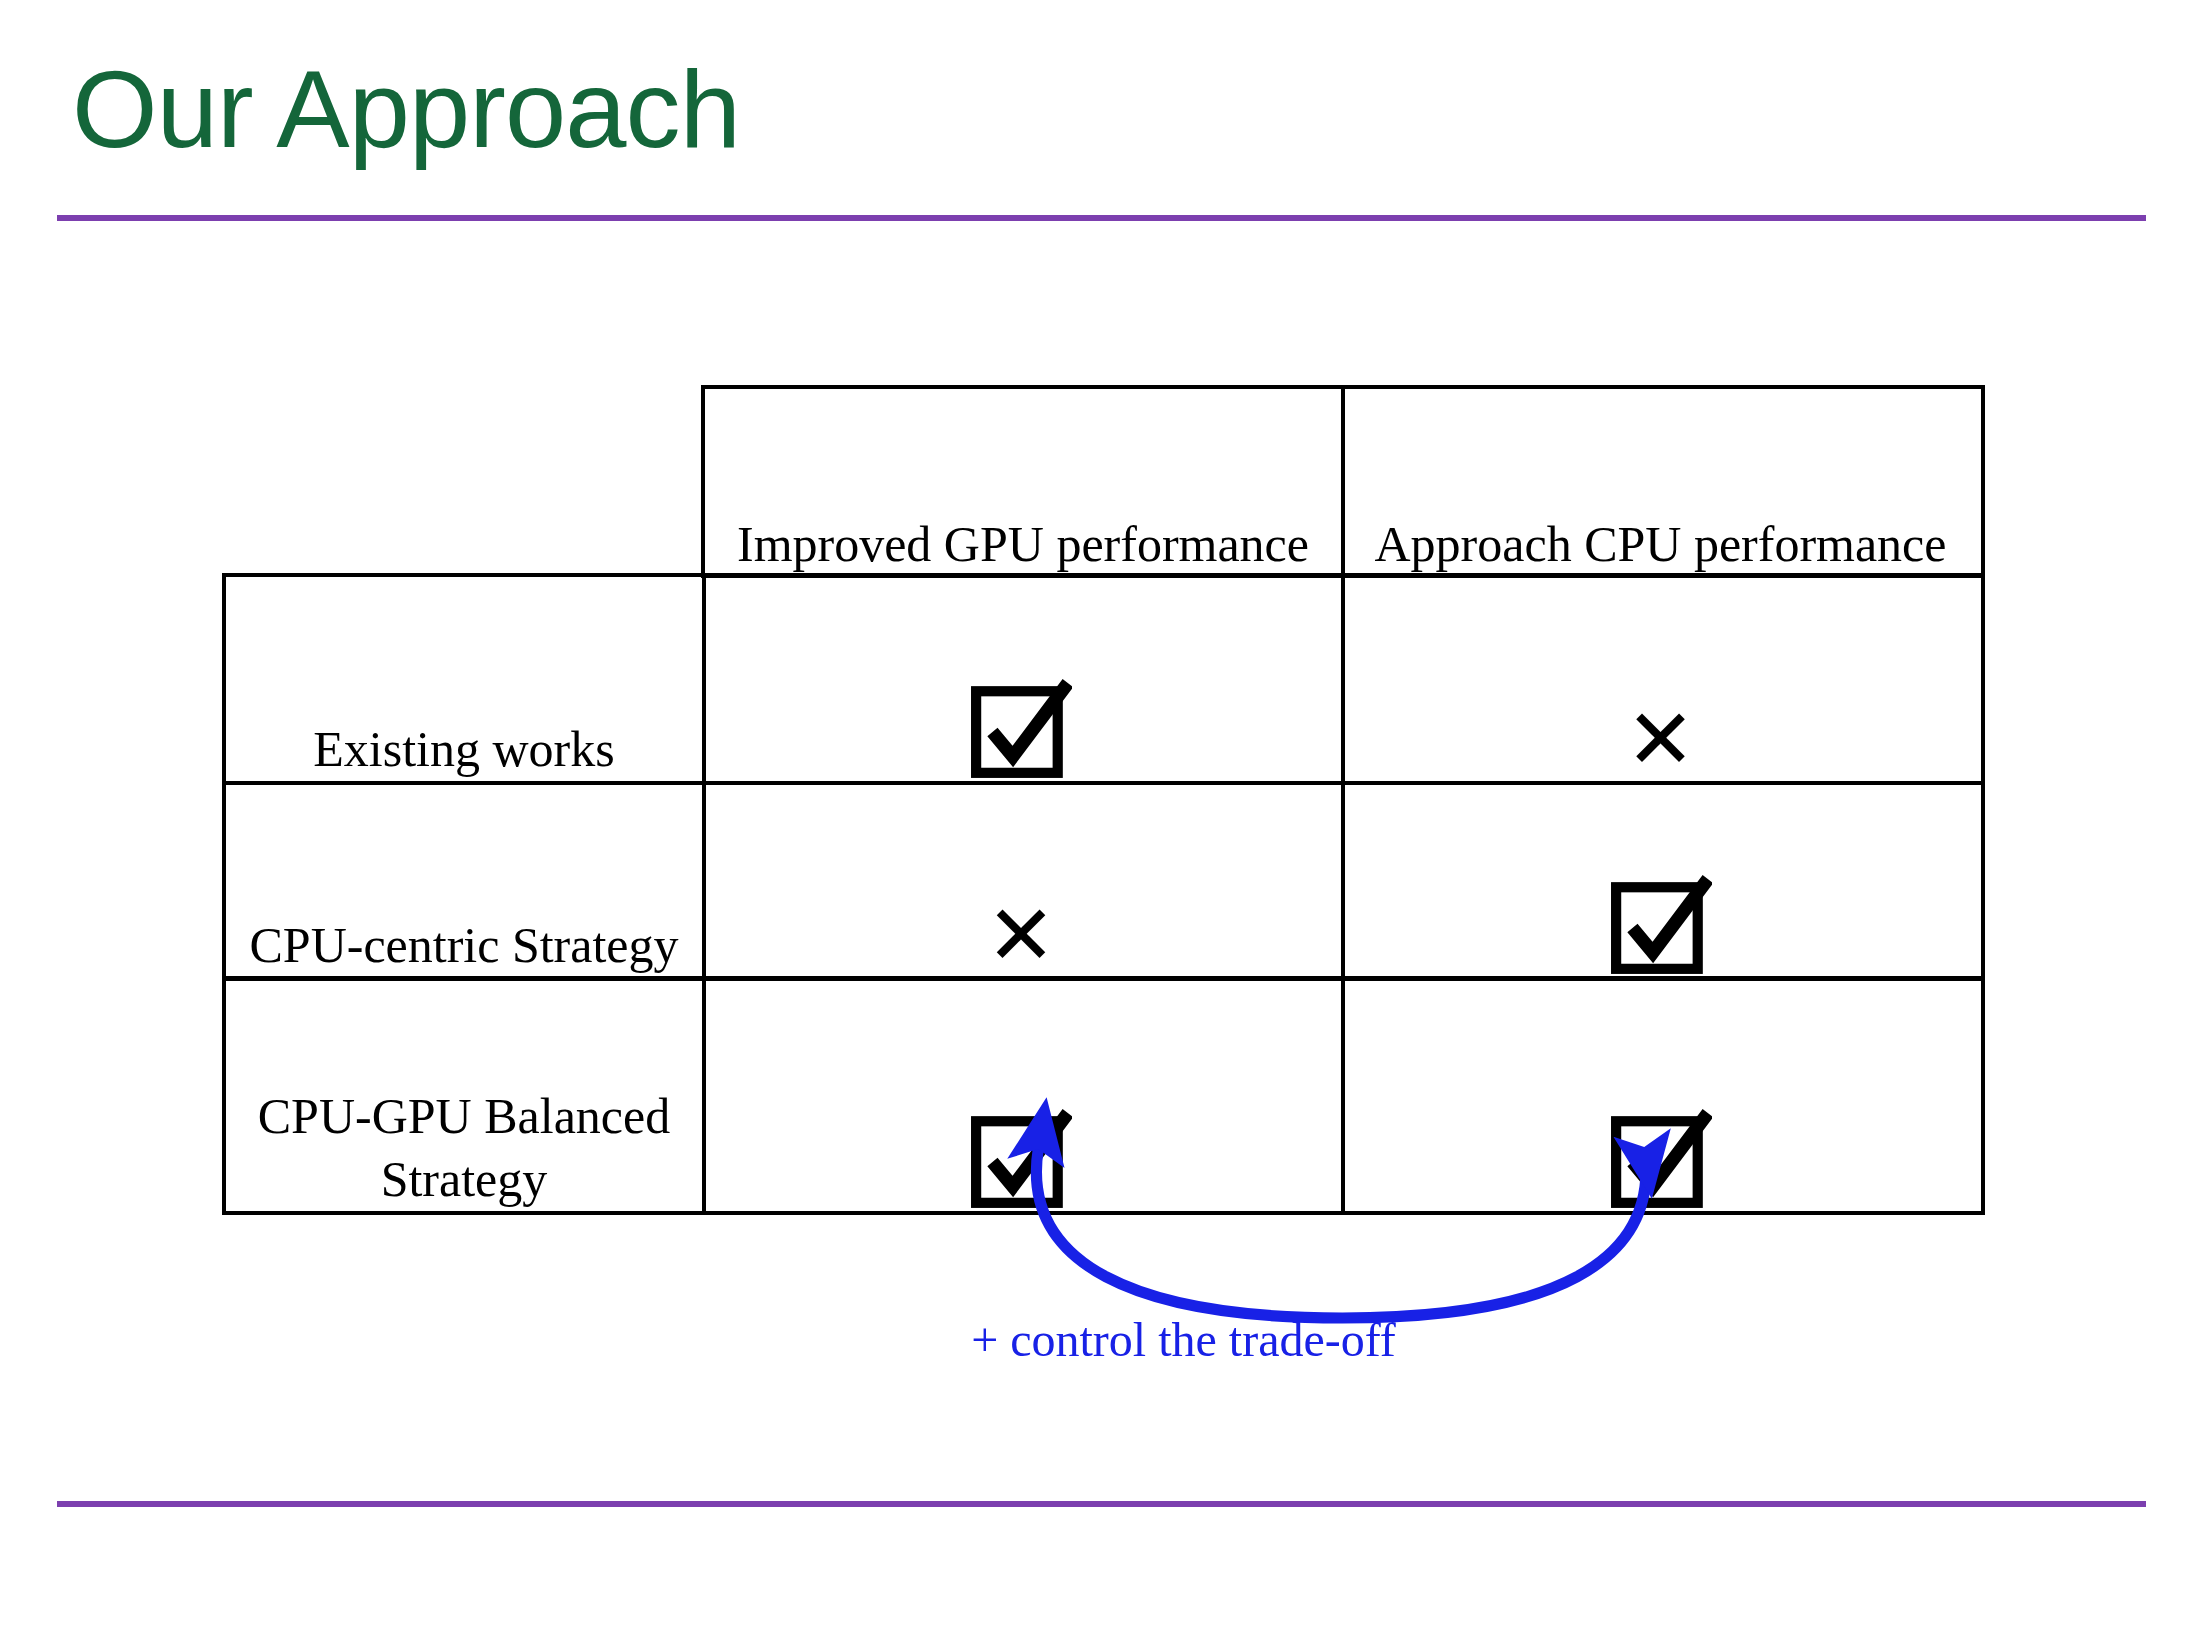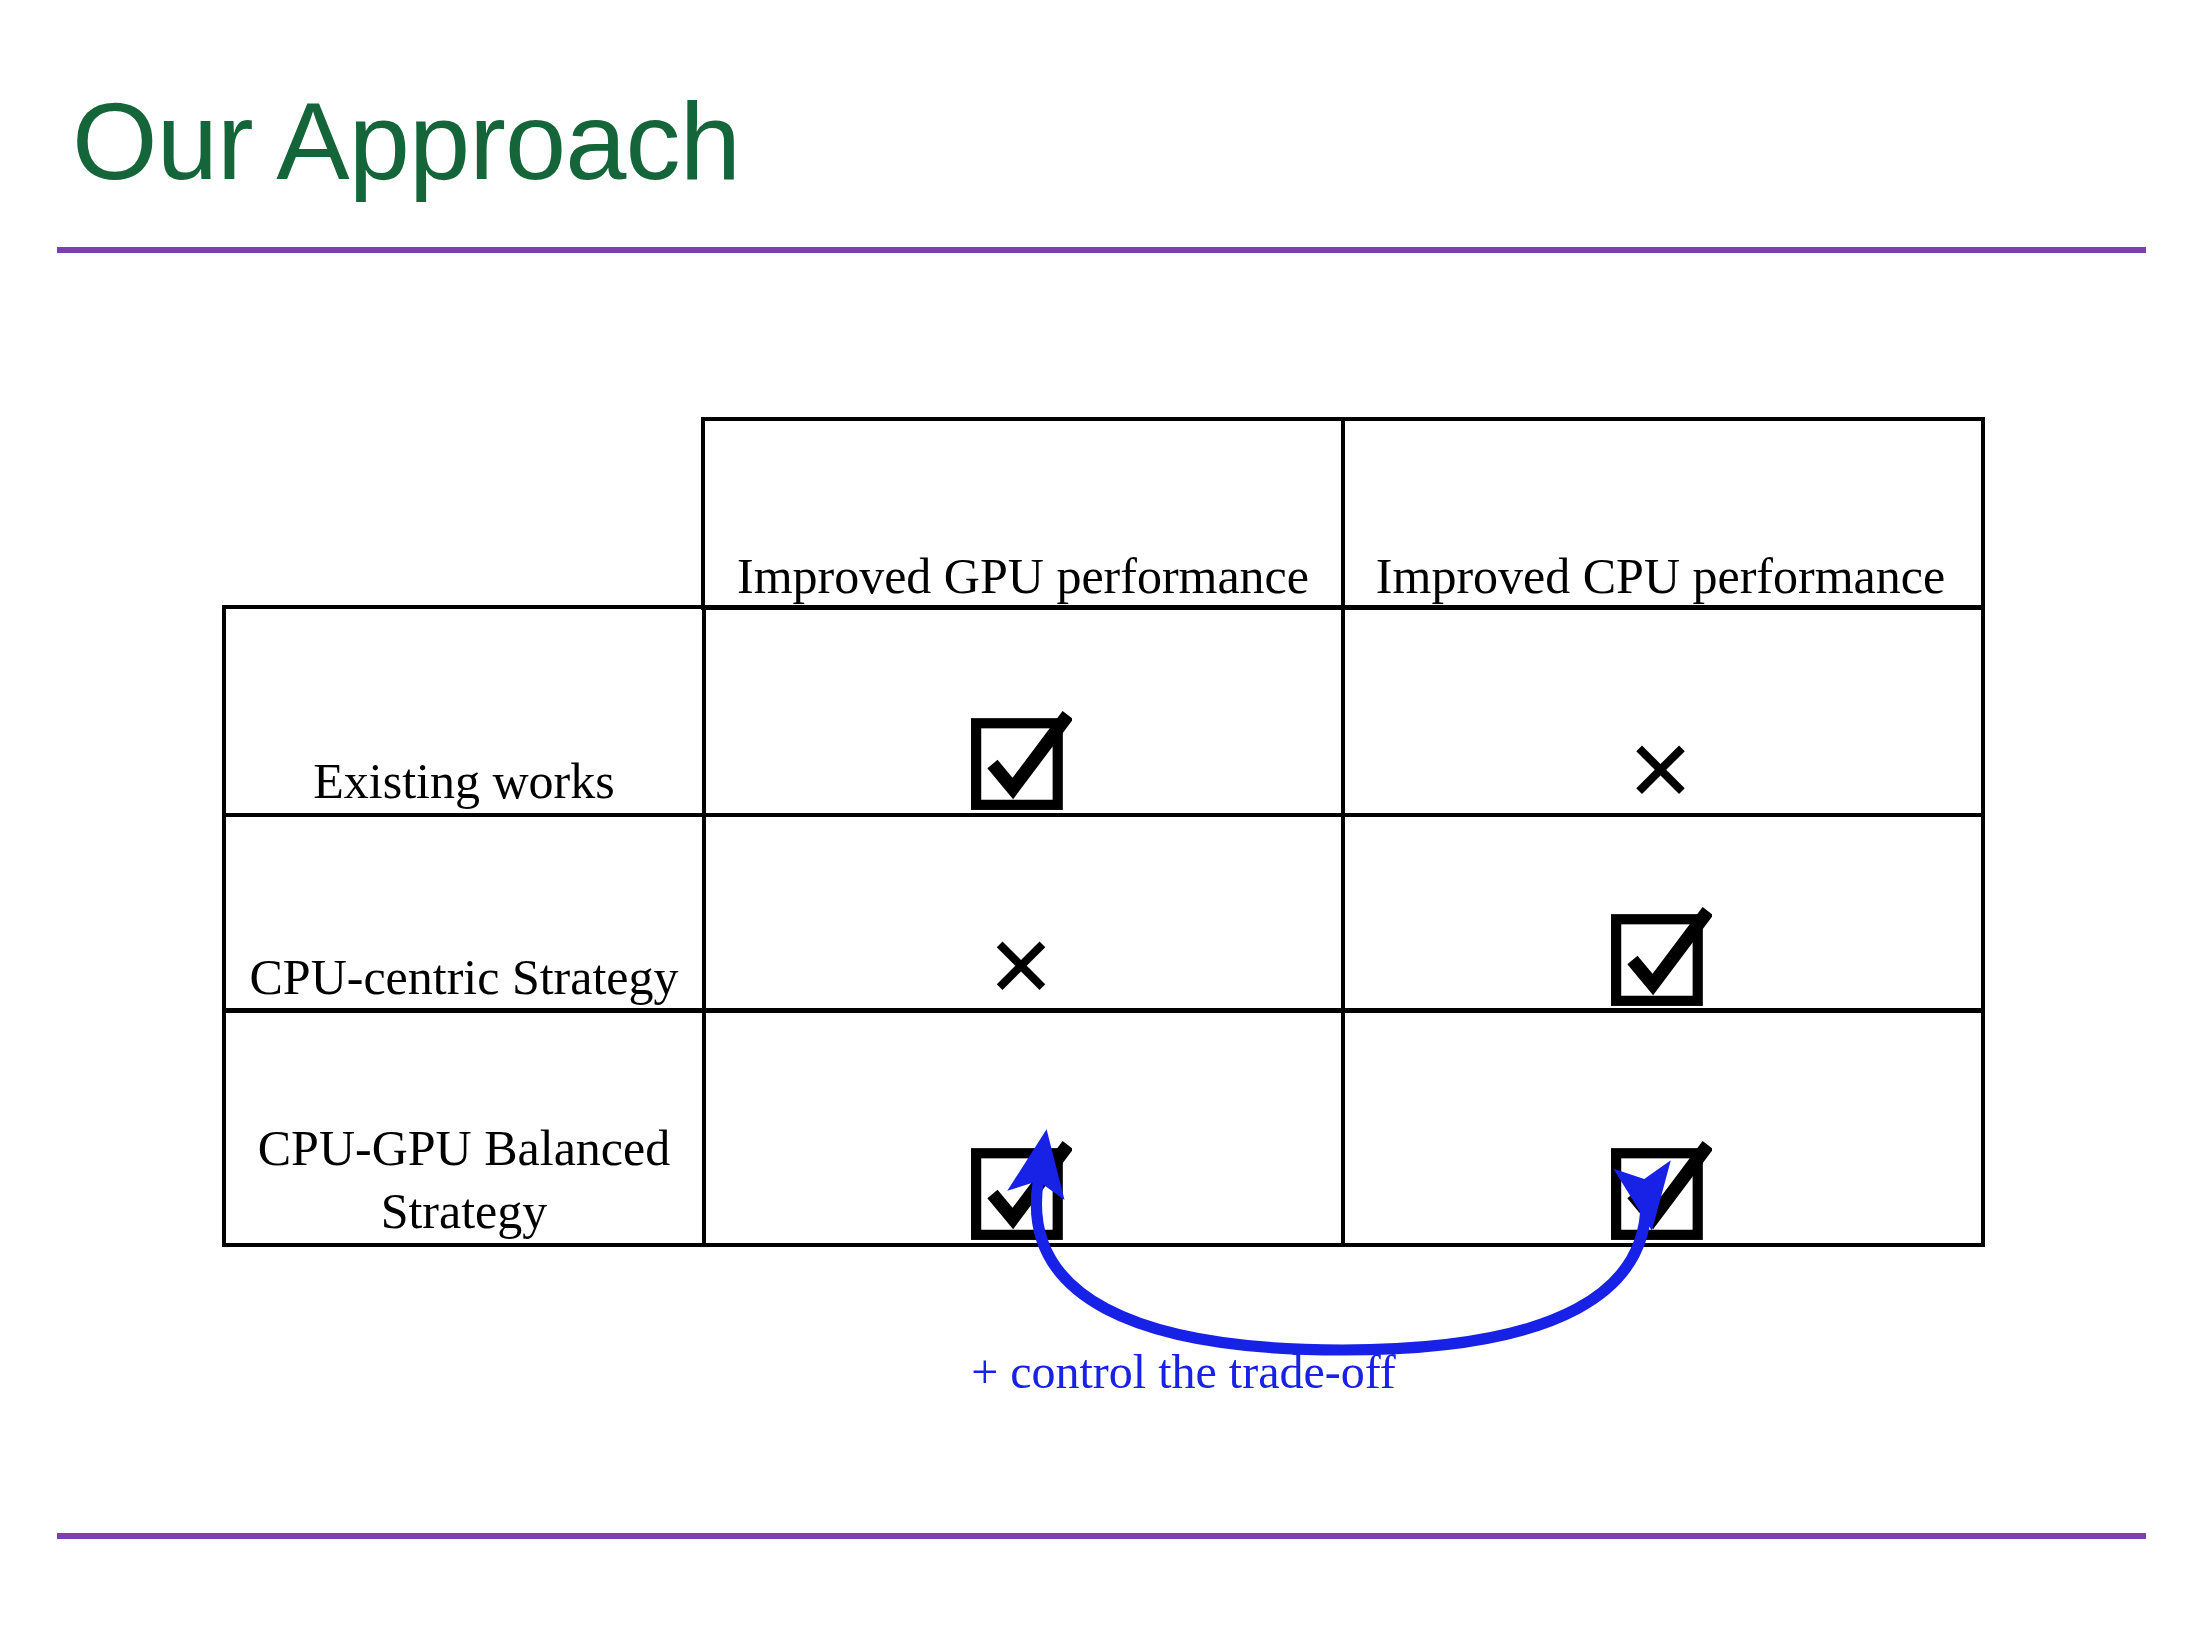--- a/index.html
+++ b/index.html
@@ -7,21 +7,20 @@
     padding: 0;
     background: #ffffff;
   }
   #slide {
     position: relative;
     width: 2203px;
     height: 1567px;
     background: #ffffff;
     overflow: hidden;
     font-family: "Liberation Serif", serif;
-    margin-top: 32px;
   }
 
   
   .slide-title {
     position: absolute;
     left: 72px;
     top: 48px;
     font-family: "Liberation Sans", sans-serif;
     font-size: 110px;
     line-height: 1.1;
@@ -142,21 +141,21 @@
 
   <div class="rule rule-top"></div>
   <div class="rule rule-bottom"></div>
 
   <div class="matrix">
 
     <div class="mcell hdr hdr-gpu">
       <span>Improved GPU performance</span>
     </div>
     <div class="mcell hdr hdr-cpu">
-      <span>Improved CPU performance</span>
+      <span>Approach CPU performance</span>
     </div>
 
     <div class="mcell body-row-label r1">
       <span>Existing works</span>
     </div>
     <div class="mcell body-cell col-gpu r1">
       <span class="mark mark-check">
         <svg viewBox="0 0 100 100" width="102" height="102" aria-hidden="true">
           <rect x="6" y="12" width="80" height="80" fill="none" stroke="#000" stroke-width="10"></rect>
           <path d="M22 52 L42 76 L96 4" fill="none" stroke="#000" stroke-width="13" stroke-linecap="butt" stroke-linejoin="miter"></path>

